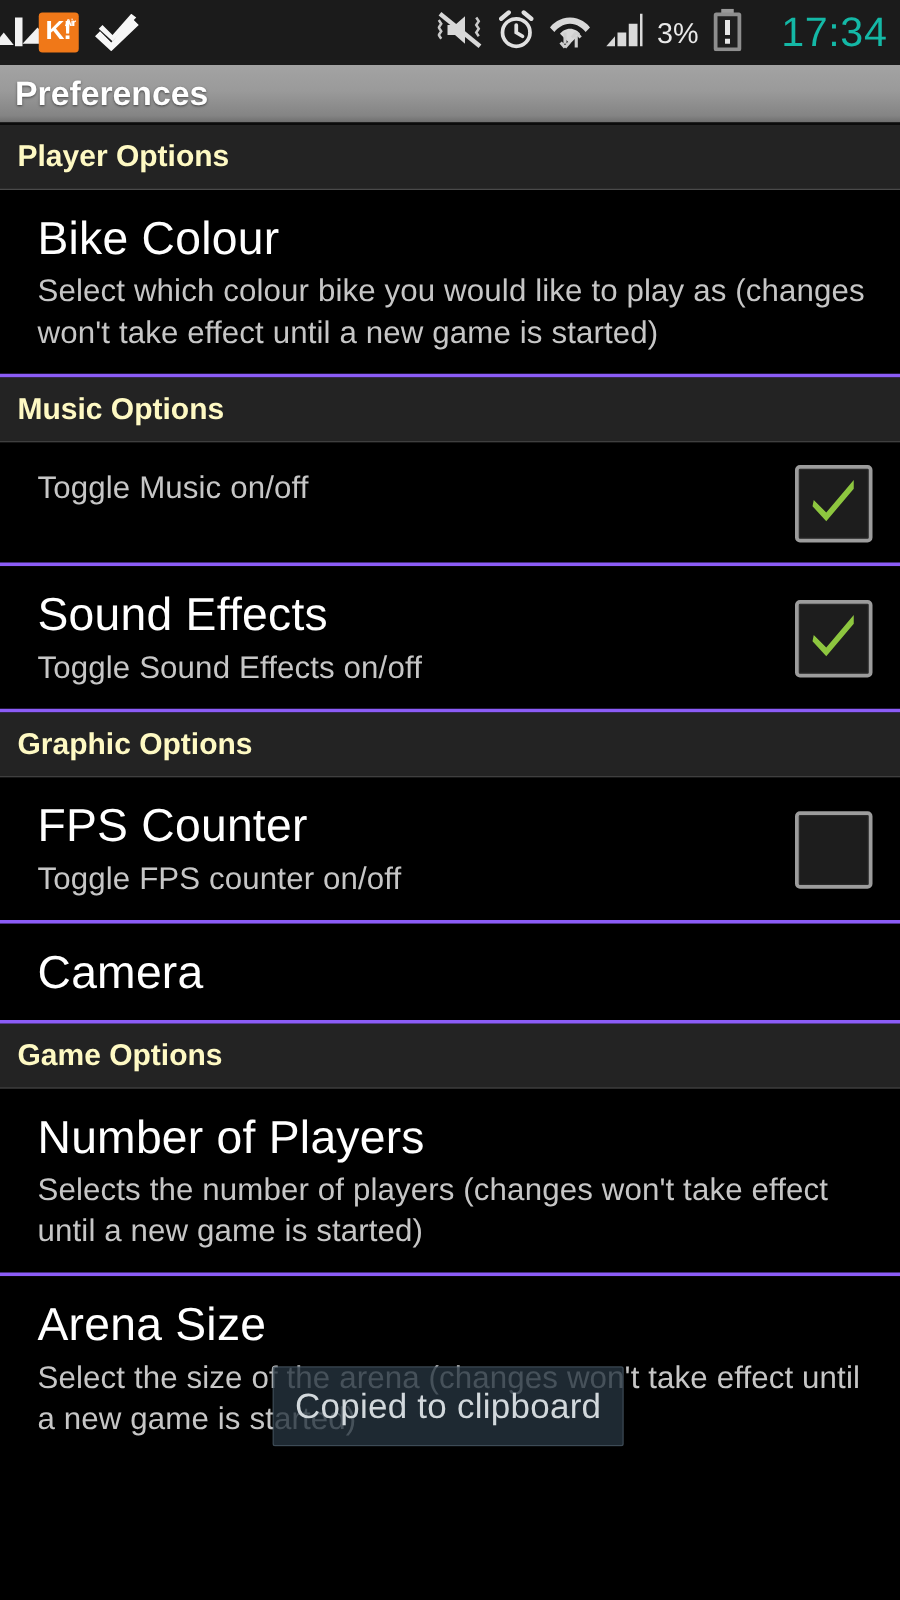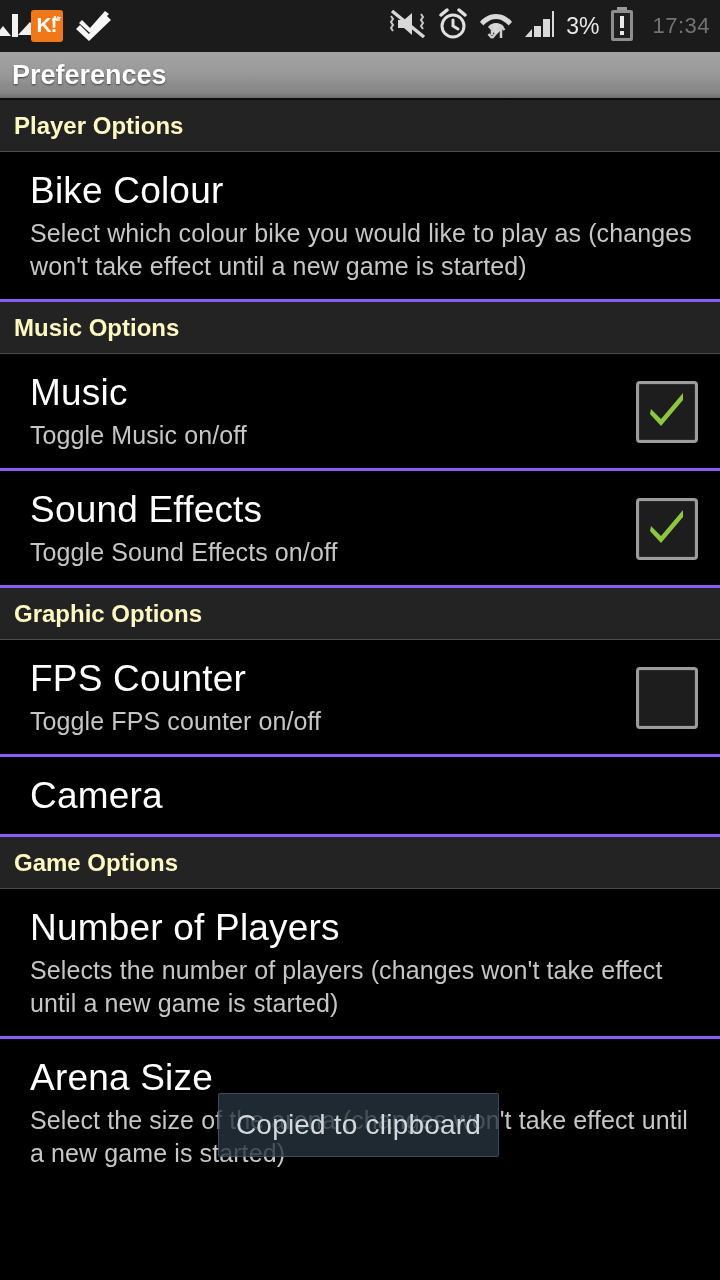--- a/index.html
+++ b/index.html
@@ -100,25 +100,25 @@
   .mute-icon, .alarm-icon, .wifi-icon, .signal-icon, .battery-icon { position: relative; }
 
   .pct-text {
     color: #e8e8e8;
     font-size: 23px;
     font-weight: normal;
     letter-spacing: 0px;
   }
 
   .clock-text {
-    color: #737373;
-    font-size: 22px;
+    color: #14b8a6;
+    font-size: 33px;
     font-weight: 300;
     letter-spacing: 0.5px;
-    margin-left: 7px;
+    margin-left: 20px;
     line-height: 34px;
   }
 
   
   .title-bar {
     height: 48px;
     background: linear-gradient(to bottom, #a3a3a3 0%, #9a9a9a 45%, #848484 88%, #6e6e6e 100%);
     display: flex;
     align-items: center;
     padding-left: 12px;
@@ -316,21 +316,20 @@
         <div class="pref-summary">Select which colour bike you would like to play as (changes won't take effect until a new game is started)</div>
       </div>
     </div>
 
     <div class="section-header">
       <span class="section-header-text">Music Options</span>
     </div>
 
     <div class="pref-item">
       <div class="pref-text">
-        <div class="pref-title">Music</div>
         <div class="pref-summary">Toggle Music on/off</div>
       </div>
       <div class="pref-widget">
         <div class="checkbox">
           <svg class="tick" viewBox="0 0 38 38">
             <path d="M3 20 L13 30 L35 4 L35 11 L13 37 L2 25 Z" fill="#8dc63f"></path>
           </svg>
         </div>
       </div>
     </div>

